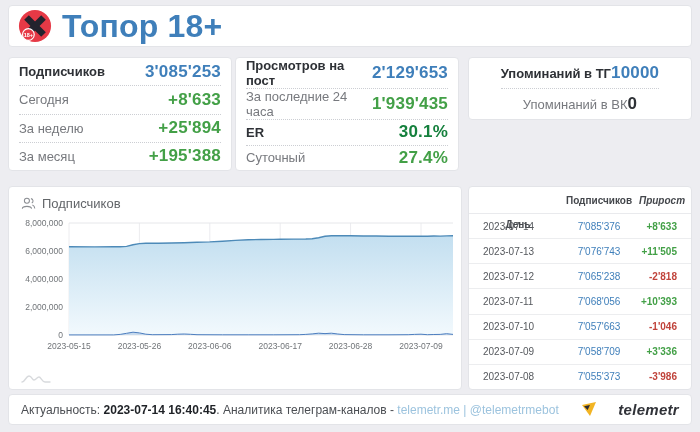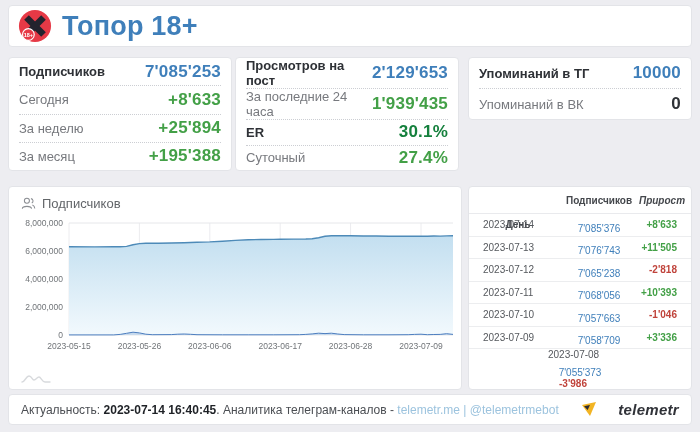--- a/index.html
+++ b/index.html
@@ -9,46 +9,46 @@
     font-family:"Liberation Sans","DejaVu Sans",sans-serif;
     -webkit-font-smoothing:antialiased;
   }
   .card{
     position:absolute;background:#fff;border:1px solid #e3e4e8;
     border-radius:4px;box-sizing:border-box;
   }
   
   .header-card{left:8px;top:5px;width:684px;height:42px;display:flex;align-items:center;padding-left:9px;}
   .avatar{width:34px;height:34px;flex:0 0 34px;}
-  .channel-title{margin-left:10px;font-size:27px;font-weight:600;color:var(--accent,#3e7dbb);letter-spacing:.2px;}
+  .channel-title{margin-left:10px;font-size:32px;font-weight:600;color:var(--accent,#3e7dbb);letter-spacing:.2px;}
   
   .stat-card{top:57px;width:224px;height:114px;display:flex;flex-direction:column;padding:0 10px;}
   .stat-card.short{height:63px;}
   .s-row{flex:1;display:flex;justify-content:space-between;align-items:center;border-bottom:1px dotted #ccced3;}
   .s-row:last-child{border-bottom:none;}
   .s-label{font-size:13px;color:#77797e;}
   .s-label.em{color:#2e3136;font-weight:700;}
   .s-value{font-size:17px;font-weight:700;letter-spacing:.2px;}
   
   .chart-card{left:8px;top:186px;width:454px;height:204px;}
   .chart-header{display:flex;align-items:center;gap:6px;padding:9px 0 2px 12px;font-size:13px;color:#626569;}
   .chart-svg{display:block;margin-left:2px;}
   .sparkline{position:absolute;left:12px;bottom:5px;}
   
   .table-card{left:468px;top:186px;width:224px;height:204px;display:flex;flex-direction:column;overflow:hidden;}
   .t-head{display:flex;align-items:center;height:26px;border-bottom:1px solid #e9eaed;font-size:10px;font-weight:700;color:#44474c;}
   .t-row{flex:1;display:flex;align-items:center;border-bottom:1px solid #ecedef;font-size:10px;}
-  .t-row:last-child{border-bottom:none;flex-direction:column;}
+  .t-row:last-child{border-bottom:none;}
   .col-date{width:92px;padding-left:14px;box-sizing:border-box;text-align:left;}
   .col-subs{width:76px;text-align:center;}
   .col-growth{flex:1;text-align:right;padding-right:14px;}
   .t-head .col-date{text-align:center;padding-left:6px;margin-top:48px;}
   .t-head .col-growth{text-align:center;padding-right:4px;font-style:italic;}
   .t-date{color:#55585d;}
-  .t-subs{color:var(--accent,#3e7dbb);margin-top:7px;}
+  .t-subs{color:var(--accent,#3e7dbb);}
   .t-growth{font-weight:700;}
   .pos{color:var(--green,#43a047);}
   .neg{color:var(--red,#c0443c);}
   
   .footer-bar{left:8px;top:394px;width:684px;height:31px;display:flex;align-items:center;justify-content:space-between;padding:0 12px;}
   .footer-text{font-size:12px;color:#4b4e53;}
   .footer-text b{color:#1e2126;}
   .footer-link{color:var(--link,#9cc3de);text-decoration:none;cursor:pointer;}
   .brand{display:flex;align-items:center;gap:21px;text-align:center;}
   .brand-name{font-size:15px;font-style:italic;font-weight:600;color:#303238;letter-spacing:.3px;}
@@ -65,21 +65,21 @@
       <circle cx="11" cy="27" r="6.2" fill="#e63946" stroke="#ffffff" stroke-width="1.2"></circle>
       <text x="11" y="29.3" font-size="5.8" font-weight="bold" fill="#ffffff" text-anchor="middle">18+</text>
     </svg>
   </div>
   <div class="channel-title">Топор 18+</div>
 </div>
 
 <div class="card stat-card" style="left:8px;">
     <div class="s-row">
       <span class="s-label em">Подписчиков</span>
-      <span class="s-value" style="color:#3f7fba">7'085'253</span>
+      <span class="s-value" style="color:#3f7fba">3'085'253</span>
     </div>
     <div class="s-row">
       <span class="s-label">Сегодня</span>
       <span class="s-value" style="color:#43a047">+8'633</span>
     </div>
     <div class="s-row">
       <span class="s-label">За неделю</span>
       <span class="s-value" style="color:#43a047">+25'894</span>
     </div>
     <div class="s-row">
@@ -98,21 +98,21 @@
     </div>
     <div class="s-row">
       <span class="s-label em">ER</span>
       <span class="s-value" style="color:#15803d">30.1%</span>
     </div>
     <div class="s-row">
       <span class="s-label">Суточный</span>
       <span class="s-value" style="color:#43a047">27.4%</span>
     </div>
   </div>
-<div class="card stat-card short" style="left:468px;">
+<div class="card stat-card short" style="left:468px;align-items:center;">
     <div class="s-row">
       <span class="s-label em">Упоминаний в ТГ</span>
       <span class="s-value" style="color:#3f7fba">10000</span>
     </div>
     <div class="s-row">
       <span class="s-label">Упоминаний в ВК</span>
       <span class="s-value" style="color:#2e3136">0</span>
     </div>
   </div>
 

